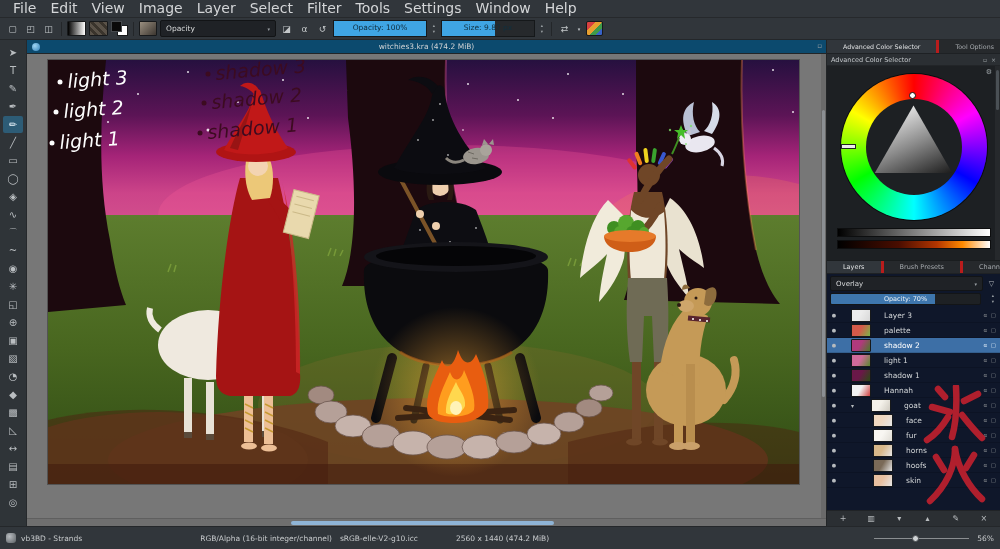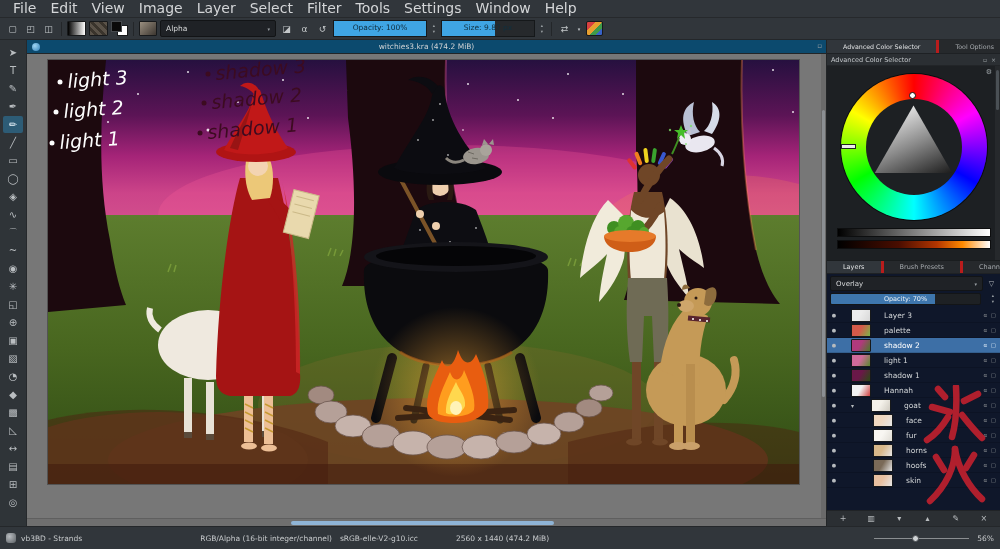--- a/index.html
+++ b/index.html
@@ -131,21 +131,21 @@
     <div class="tsep"></div>
     <div class="swatch gradient"></div>
     <div class="swatch pattern"></div>
     <div class="fgbg">
       <span class="bg"></span>
       <span class="fg"></span>
     </div>
     <div class="tsep"></div>
     <div class="brush-thumb"></div>
     <div class="combo blendmode">
-      <span>Alpha</span>
+      <span>Opacity</span>
       <span class="arrow">▾</span>
     </div>
     <div class="tbtn">◪</div>
     <div class="tbtn">α</div>
     <div class="tbtn">↺</div>
     <div class="tslider">
       <span class="fill" style="width:100%"></span>
       <span class="slabel">Opacity: 100%</span>
     </div>
     <div class="spin">

